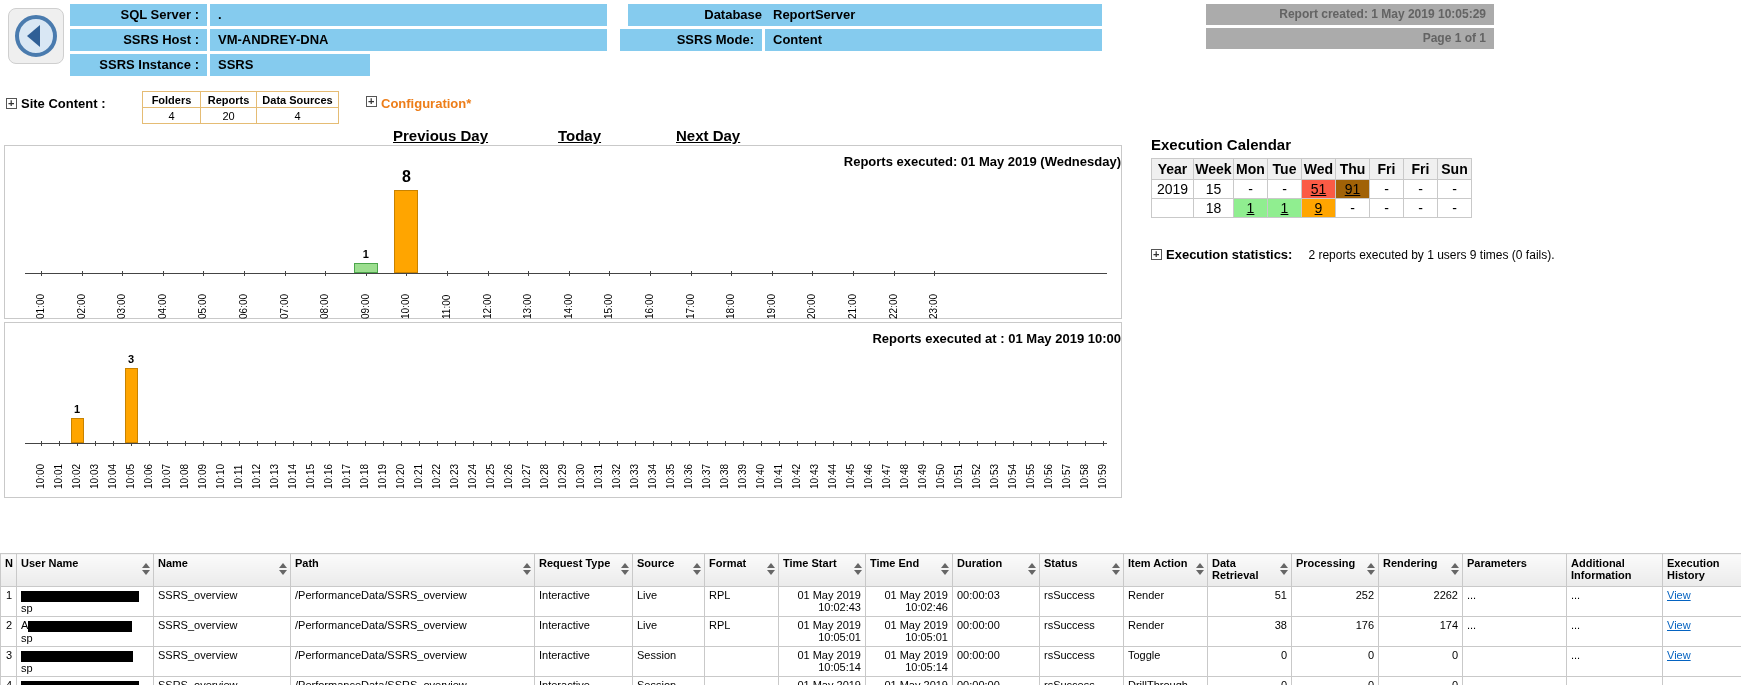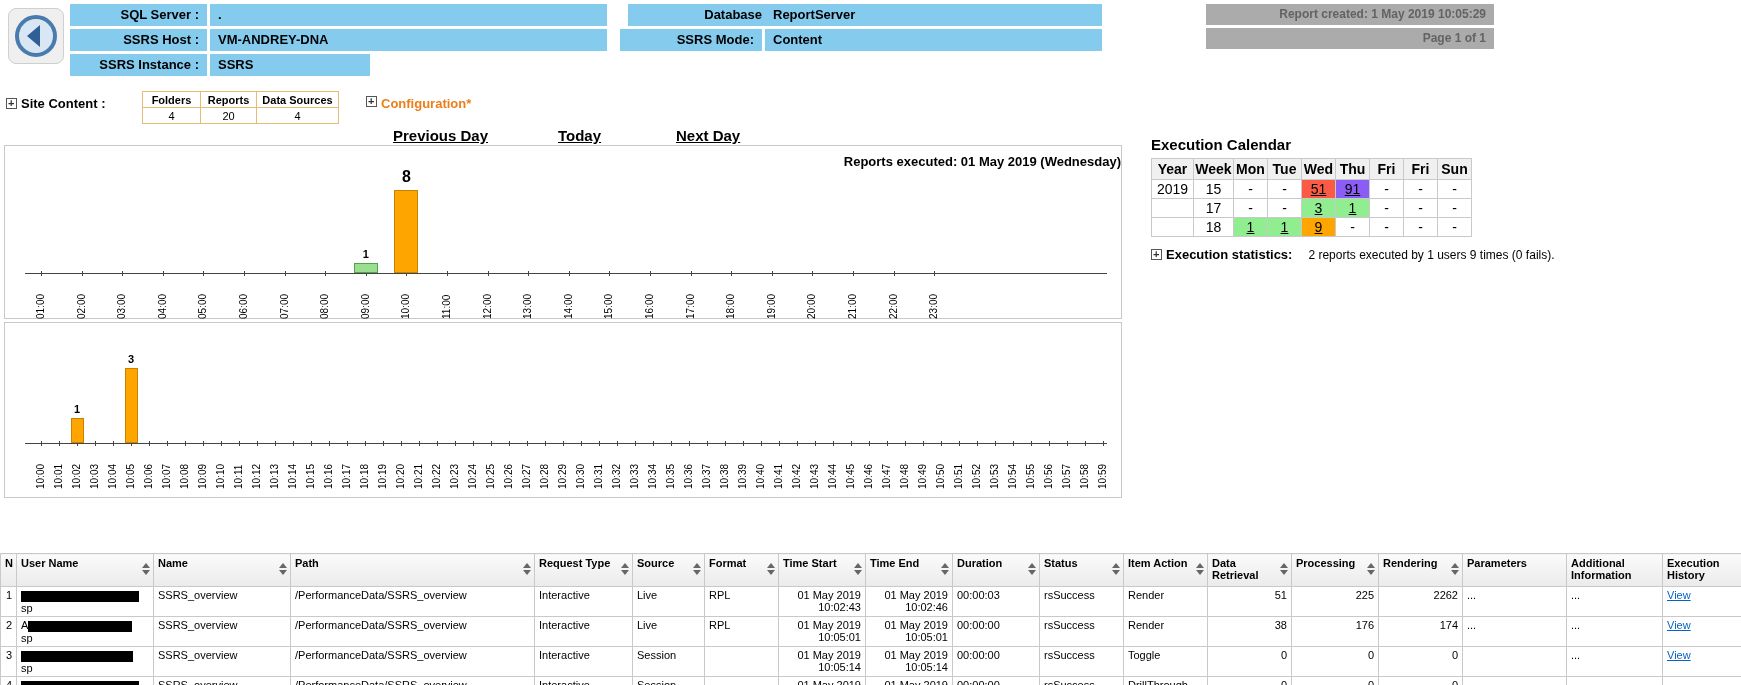--- a/index.html
+++ b/index.html
@@ -183,20 +183,21 @@
       <div class="tick-mark" style="left: 848px; top: 125px;"></div>
       <div class="vlabel" style="left: 842px; top: 173px;">21:00</div>
       <div class="tick-mark" style="left: 888.6px; top: 125px;"></div>
       <div class="vlabel" style="left: 882.6px; top: 173px;">22:00</div>
       <div class="tick-mark" style="left: 929.2px; top: 125px;"></div>
       <div class="vlabel" style="left: 923.2px; top: 173px;">23:00</div>
     </div>
 </div>
 
 <div class="chart-box" id="chart2">
+  <div class="chart-title">Reports executed at : 01 May 2019 10:00</div>
   <div class="chart-plot" id="chart2-plot">
       <div class="axis-line" style="top: 120px;"></div>
       <div class="tick-mark" style="left: 36px; top: 118px;"></div>
       <div class="vlabel" style="left: 30px; top: 166px;">10:00</div>
       <div class="tick-mark" style="left: 54px; top: 118px;"></div>
       <div class="vlabel" style="left: 48px; top: 166px;">10:01</div>
       <div class="tick-mark" style="left: 72px; top: 118px;"></div>
       <div class="vlabel" style="left: 66px; top: 166px;">10:02</div>
       <div class="bar" style="left: 66px; top: 95px; width: 13px; height: 25px; background: rgb(255, 165, 0); border: 1px solid rgb(200, 130, 0);"></div>
       <div class="bar-value" style="left: 52px; top: 80px;">1</div>
@@ -345,32 +346,21 @@
         <th>Sun</th>
       </tr>
     </thead>
     <tbody>
       <tr>
         <td>2019</td>
         <td>15</td>
         <td>-</td>
         <td>-</td>
         <td style="background: rgb(251, 91, 69);"><span class="cal-link">51</span></td>
-        <td style="background: #8b5cf6; margin-top: 44px;"><span class="cal-link">91</span></td>
-        <td>-</td>
-        <td>-</td>
-        <td>-</td>
-      </tr>
-      <tr>
-        <td></td>
-        <td>17</td>
-        <td>-</td>
-        <td>-</td>
-        <td style="background: rgb(144, 238, 144);"><span class="cal-link">3</span></td>
-        <td style="background: rgb(144, 238, 144);"><span class="cal-link">1</span></td>
+        <td style="background: #a16207; margin-top: 44px;"><span class="cal-link">91</span></td>
         <td>-</td>
         <td>-</td>
         <td>-</td>
       </tr>
       <tr>
         <td></td>
         <td>18</td>
         <td style="background: rgb(144, 238, 144);"><span class="cal-link">1</span></td>
         <td style="background: rgb(144, 238, 144);"><span class="cal-link">1</span></td>
         <td style="background: rgb(255, 165, 0);"><span class="cal-link">9</span></td>
@@ -492,21 +482,21 @@
           <div>10:02:43</div>
         </td>
         <td class="al-r">
           <div>01 May 2019</div>
           <div>10:02:46</div>
         </td>
         <td>00:00:03</td>
         <td>rsSuccess</td>
         <td>Render</td>
         <td class="al-r">51</td>
-        <td class="al-r">225</td>
+        <td class="al-r">252</td>
         <td class="al-r">2262</td>
         <td>...</td>
         <td>...</td>
         <td><span class="view-link">View</span></td>
       </tr>
       <tr class="data-row">
         <td class="al-r">2</td>
         <td>
           <div><span>A</span><span class="redact" style="width: 104px;"></span></div>
           <div>sp</div>

